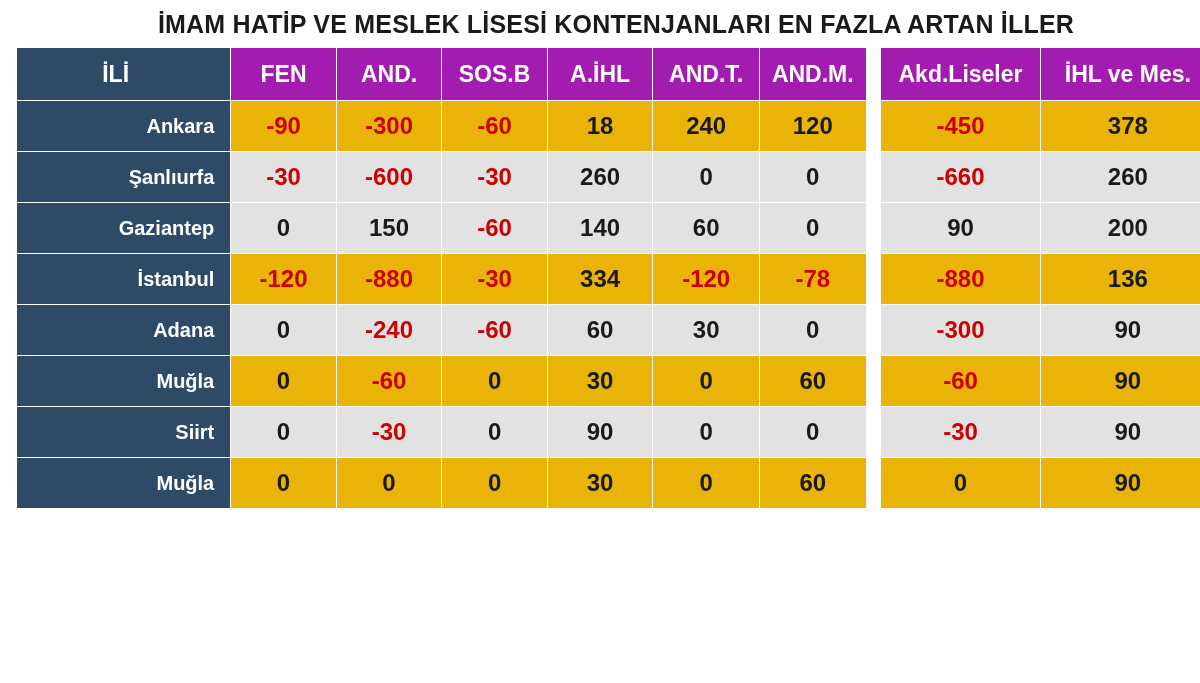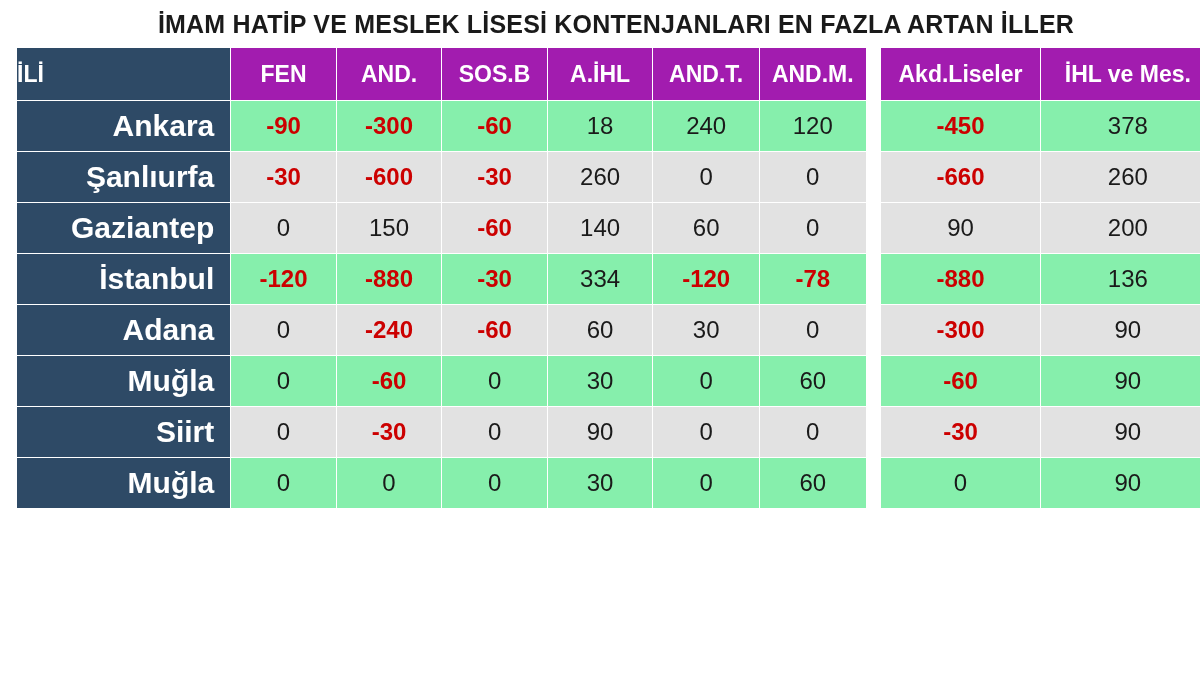--- a/index.html
+++ b/index.html
@@ -43,21 +43,21 @@
     background: #a21caf;
     color: #ffffff;
     font-size: 23px;
     font-weight: bold;
     height: 52px;
     vertical-align: middle;
     text-align: center;
     border: 1px solid #ffffff;
   }
   thead th.ili-head {
-    text-align: left;
+    text-align: center;
     padding-right: 16px;
     background: #2e4a66;
   }
   thead th.gap {
     background: #ffffff;
     border: none;
     width: 14px;
   }
   
   tbody td {
@@ -67,30 +67,30 @@
     vertical-align: middle;
     border: 1px solid #ffffff;
     color: #1a1a1a;
   }
   tbody td.province {
     text-align: right;
     padding-right: 16px;
     background: #2e4a66;
     color: #ffffff;
     font-weight: bold;
-    font-size: 30px;
+    font-size: 20px;
   }
   tbody td.gap {
     background: #ffffff;
     border: none;
   }
-  tbody tr.odd td.num { background: #86efac; }
+  tbody tr.odd td.num { background: #eab308; }
   tbody tr.even td.num { background: #e2e2e2; }
   .neg { color: #cc0000; font-weight: bold; }
-  .pos { color: #1a1a1a; font-weight: normal; }
+  .pos { color: #1a1a1a; font-weight: bold; }
   
   col.c-ili   { width: 203px; }
   col.c-num   { width: 100px; }
   col.c-numw  { width: 101px; }
   col.c-gap   { width: 14px; }
   col.c-akd   { width: 151px; }
   col.c-ihl   { width: 166px; }
 </style>
 </head>
 <body>

